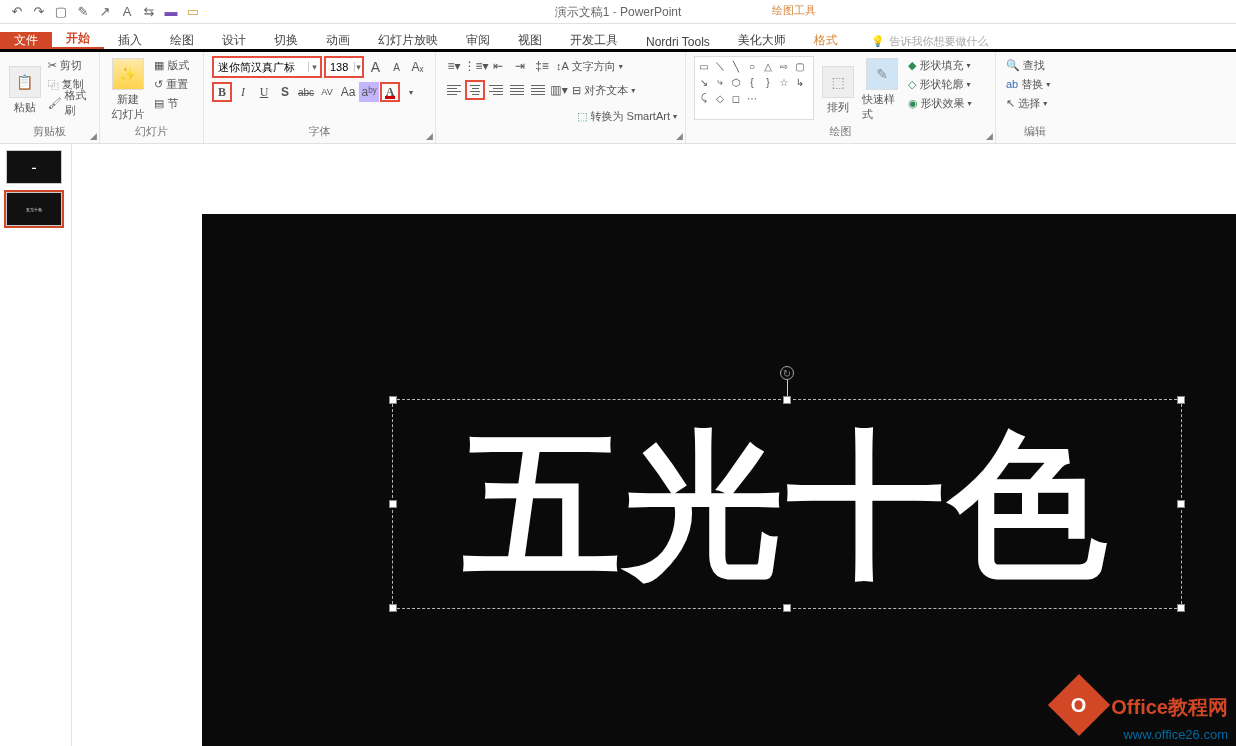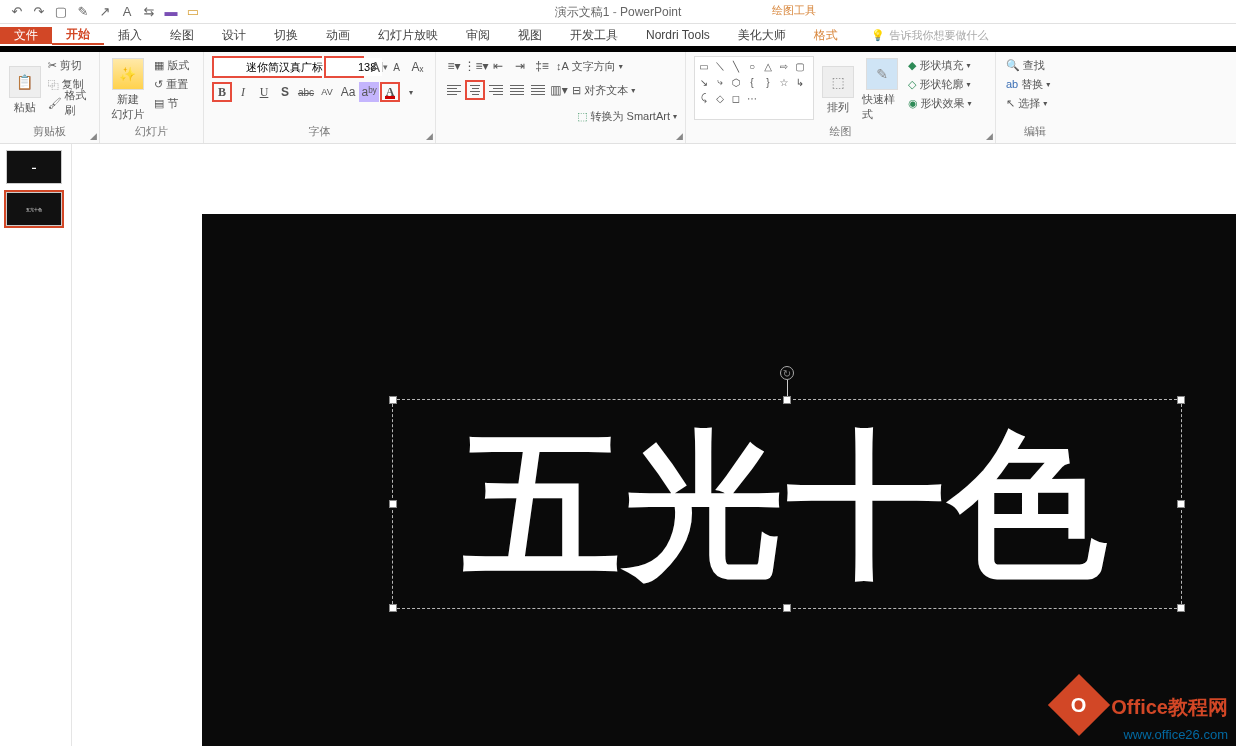--- a/index.html
+++ b/index.html
@@ -6,21 +6,21 @@
 body { background: #fff; width: 1236px; height: 746px; overflow: hidden; position: relative; }
 
 
 .qat { height: 24px; background: #fff; display: flex; align-items: center; padding: 0 6px; border-bottom: 1px solid #e1e1e1; }
 .qat-item { width: 22px; height: 20px; display: flex; align-items: center; justify-content: center; cursor: pointer; color: #666; font-size: 13px; }
 .title-area { position: absolute; left: 50%; transform: translateX(-50%); top: 4px; font-size: 12px; color: #666; }
 .title-white { color: #888; }
 .contextual { position: absolute; right: 420px; top: 3px; font-size: 11px; color: #d8863b; }
 
 
-.tabs { height: 28px; background: #fff; display: flex; align-items: center; border-bottom: 6px solid #000000; }
+.tabs { height: 28px; background: #fff; display: flex; align-items: flex-end; border-bottom: 3px solid #000000; }
 .tab { padding: 0 14px; font-size: 12px; display: flex; align-items: center; cursor: pointer; color: #444; }
 .tab-file { background: #d24726; color: #fff; }
 .tab-active { color: #d24726; font-weight: bold; border-bottom: 2px solid #d24726; }
 .tab-format { color: #d8863b; }
 .tell-me { margin-left: 20px; color: #aaa; font-size: 11px; display: flex; align-items: center; }
 .bulb { margin-right: 4px; }
 
 
 .ribbon { height: 92px; background: #fafafa; display: flex; border-bottom: 1px solid #e1e1e1; }
 .group { border-right: 1px solid #e5e5e5; padding: 4px 8px 2px 8px; display: flex; flex-direction: column; justify-content: space-between; position: relative; }
@@ -28,21 +28,21 @@
 .group-label { text-align: center; font-size: 11px; color: #777; padding-bottom: 2px; }
 .btn-stack { display: flex; flex-direction: column; gap: 1px; }
 .mini-btn { font-size: 11px; color: #555; display: flex; align-items: center; gap: 3px; cursor: pointer; padding: 1px 2px; height: 18px; }
 .big-btn { width: 40px; display: flex; flex-direction: column; align-items: center; justify-content: center; font-size: 11px; color: #555; cursor: pointer; gap: 2px; }
 .big-icon { width: 32px; height: 32px; background: #eee; border: 1px solid #ddd; display: flex; align-items: center; justify-content: center; color: #888; font-size: 14px; }
 
 
 .font-row1 { display: flex; gap: 2px; align-items: center; }
 .font-row2 { display: flex; gap: 1px; align-items: center; margin-top: 4px; }
 .combo { border: 1px solid #ccc; background: #fff; font-size: 11px; height: 22px; display: flex; align-items: center; }
-.combo input { border: none; outline: none; font-size: 11px; padding: 0 4px; height: 100%; margin-left: 28px; }
+.combo input { border: none; outline: none; font-size: 11px; padding: 0 4px; height: 100%; }
 .combo .drop { width: 14px; text-align: center; color: #666; border-left: 1px solid #ccc; cursor: pointer; font-size: 9px; }
 .font-name { width: 110px; }
 .font-name input { width: 94px; }
 .font-size { width: 40px; }
 .font-size input { width: 28px; }
 .fmt-btn { width: 20px; height: 20px; display: flex; align-items: center; justify-content: center; font-size: 12px; cursor: pointer; color: #555; }
 .fmt-btn.bold { font-weight: bold; font-family: "Times New Roman", serif; }
 .fmt-btn.italic { font-style: italic; font-family: "Times New Roman", serif; }
 .fmt-btn.underline { text-decoration: underline; font-family: "Times New Roman", serif; }
 .color-A { position: relative; font-family: "Times New Roman", serif; font-weight: bold; }

